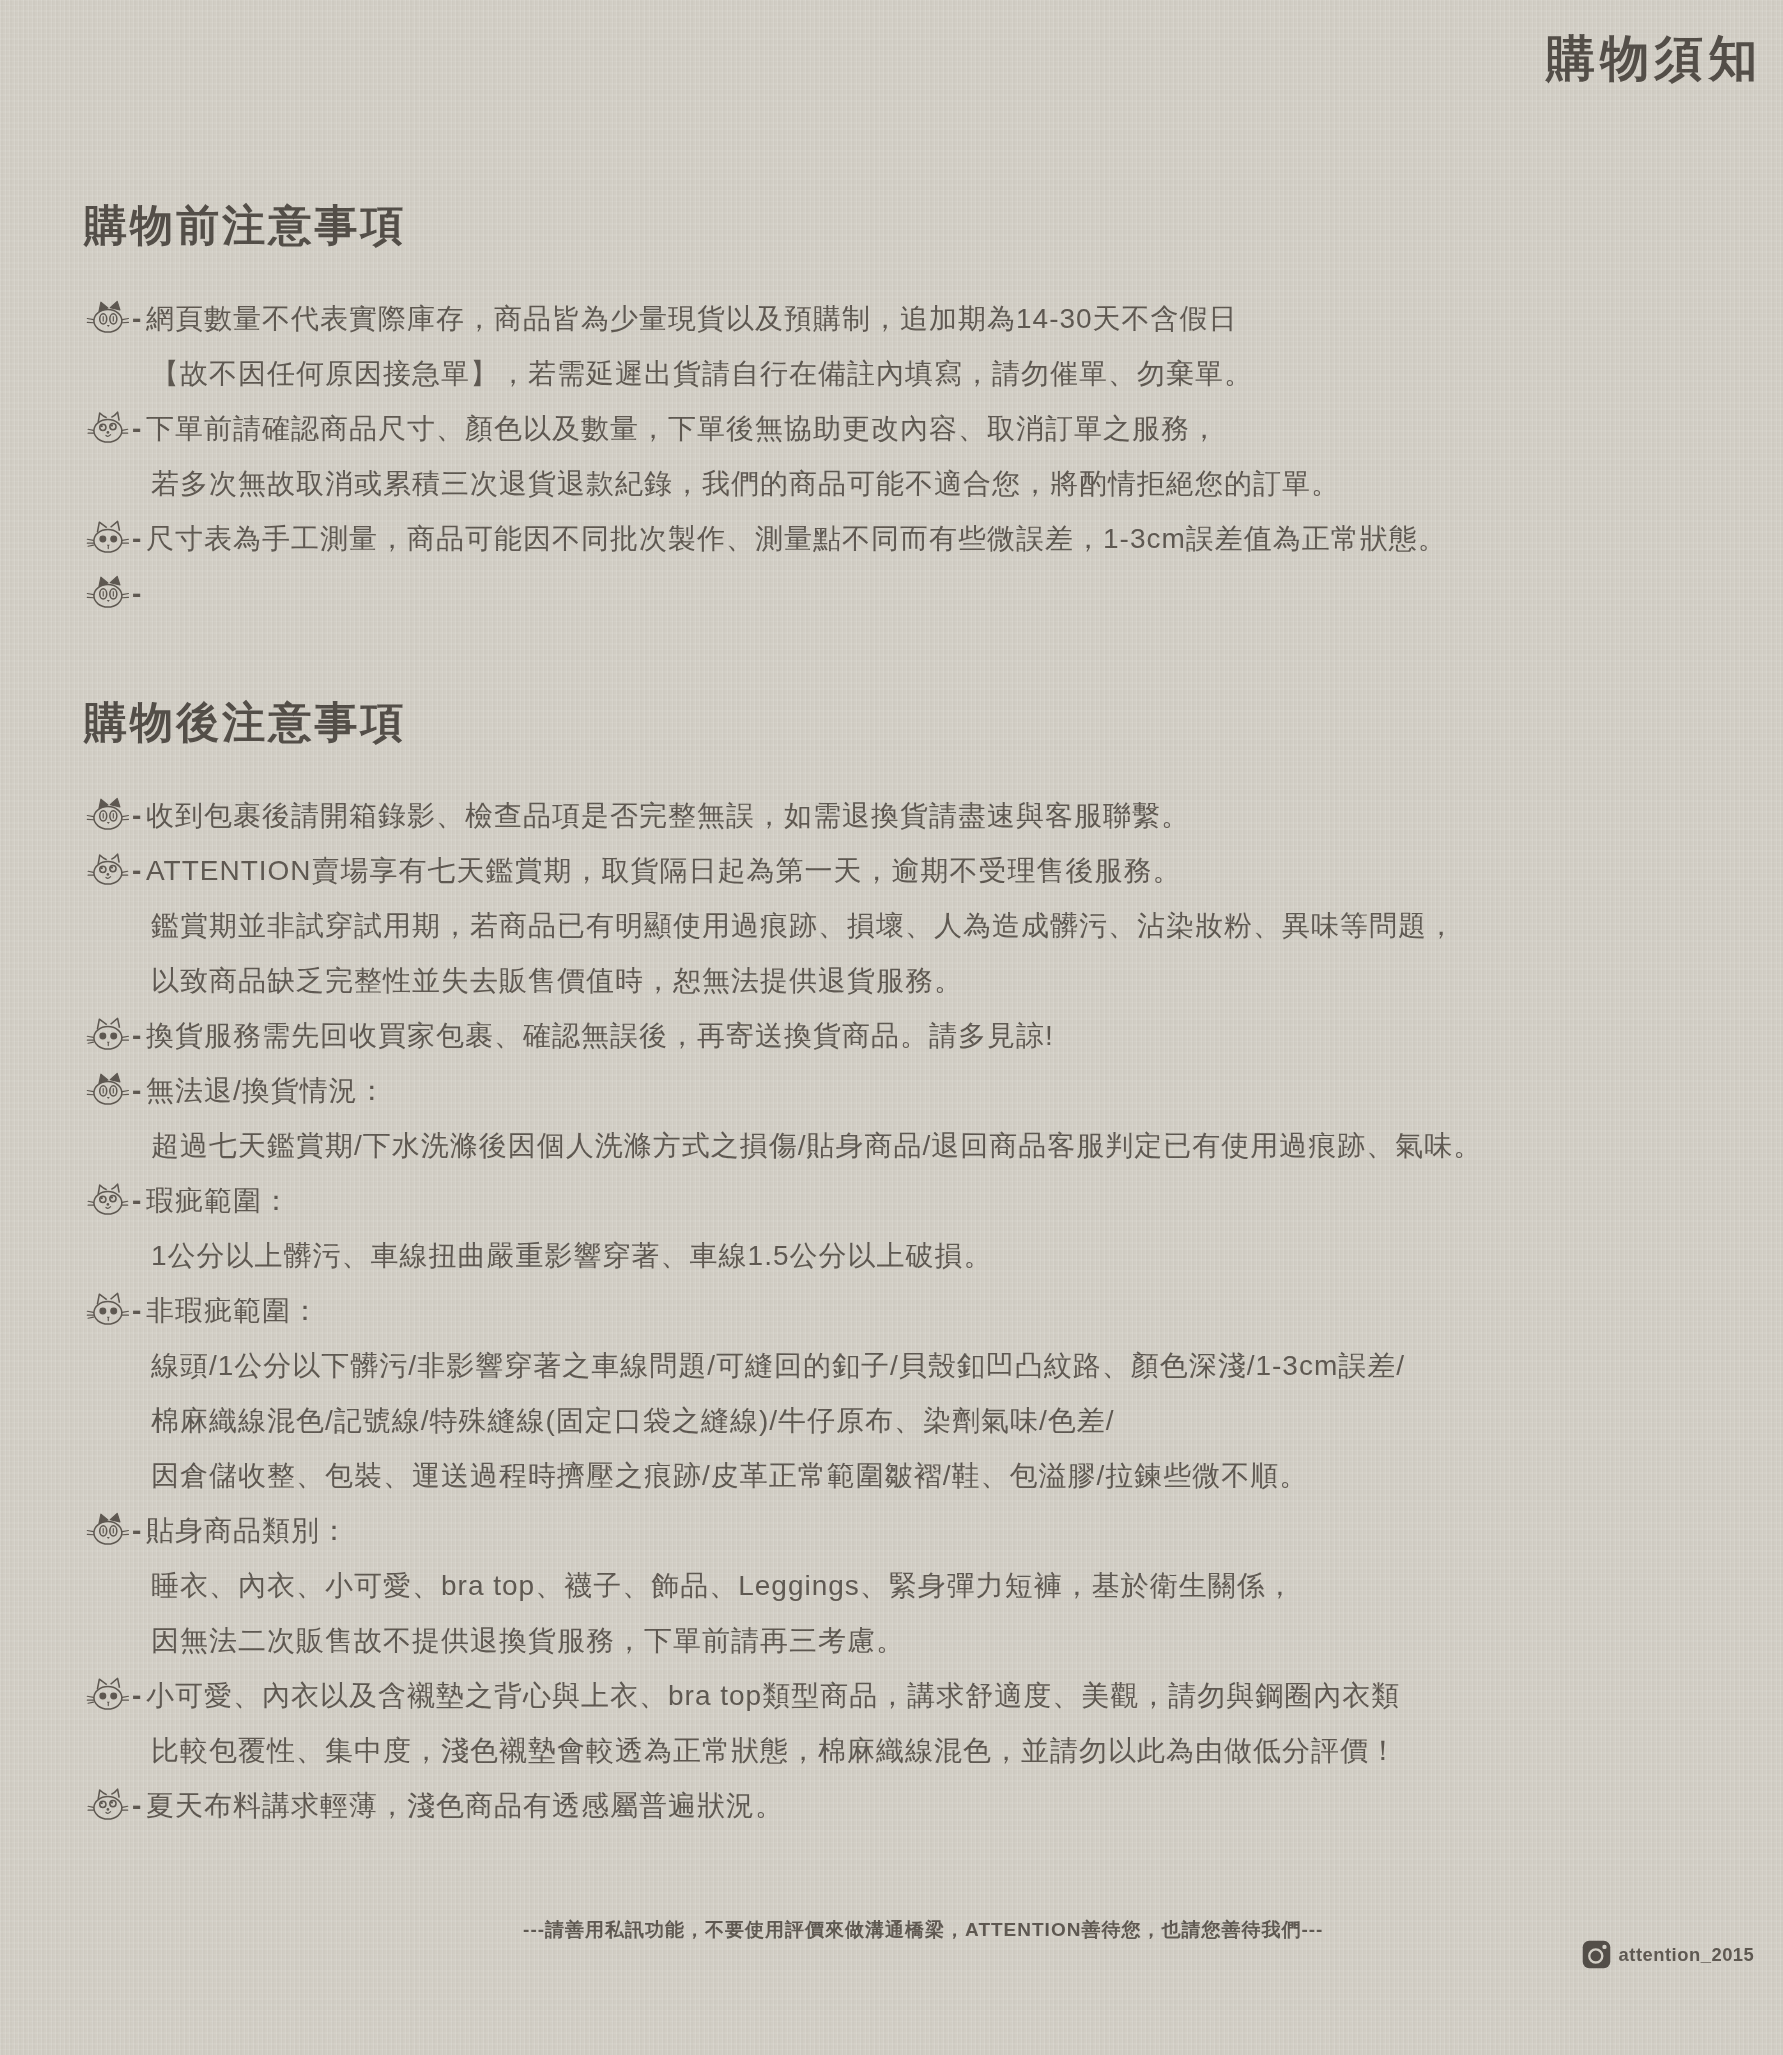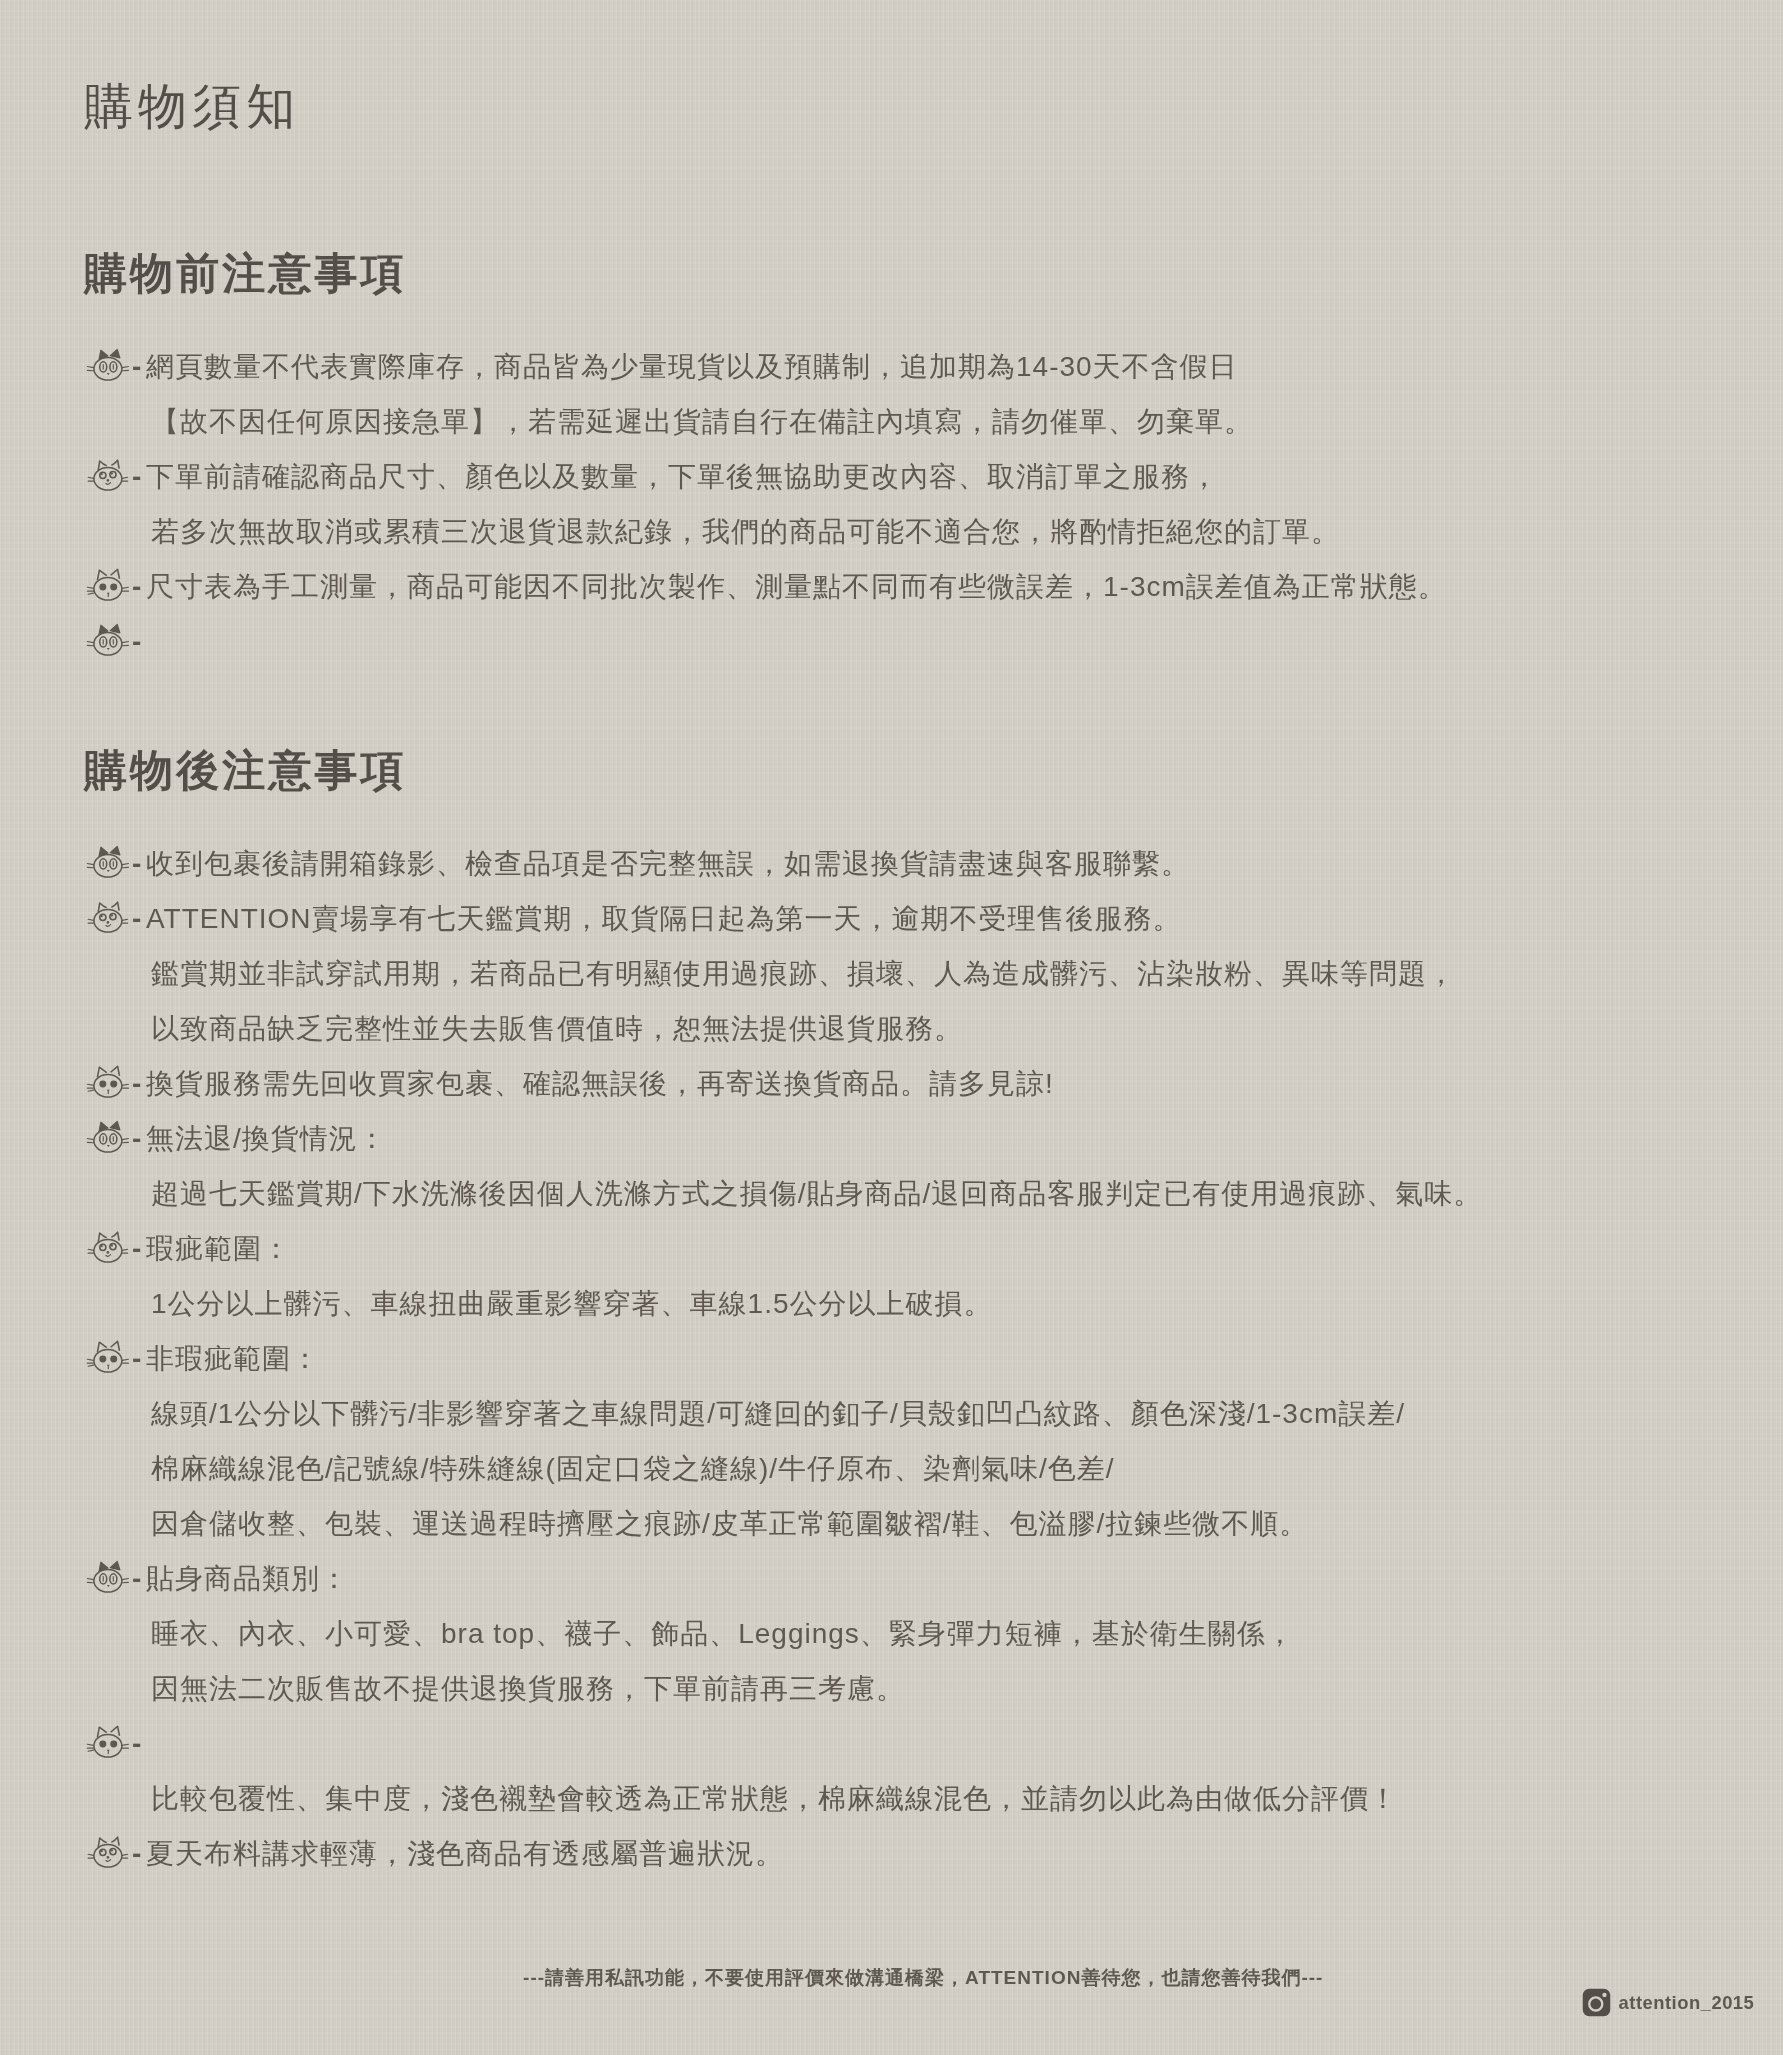--- a/index.html
+++ b/index.html
@@ -18,25 +18,25 @@
     color:var(--ink);
     overflow:hidden;
   }
   .page{
     position:relative;
     width:1783px;height:2056px;
     padding:0 20.5px 0 84px;
   }
   .title{
     font-size:49px;
-    font-weight:400;
+    font-weight:700;
     letter-spacing:5.1px;
-    text-align:left;
+    text-align:right;
     color:var(--ink-strong);
-    padding-top:82px;
+    padding-top:34px;
     line-height:1;
   }
   .section:first-child{margin-top:121px;}
   .section + .section{margin-top:80px;}
   .heading{
     font-size:43px;
     font-weight:700;
     letter-spacing:3.1px;
     color:var(--ink-strong);
     line-height:1;
@@ -327,20 +327,21 @@
 </div>
 
   <div class="item">
     <div class="row first-row">
       <span class="bullet">
         <svg class="cat-svg" viewBox="0 0 92 76" width="47" height="39">
                   <use href="#cat-c"></use>
                 </svg>
         <span class="dash">-</span>
       </span>
+      <span class="line">小可愛、內衣以及含襯墊之背心與上衣、bra top類型商品，講求舒適度、美觀，請勿與鋼圈內衣類</span>
     </div>
 
   <div class="row cont-row">
     <span class="line">比較包覆性、集中度，淺色襯墊會較透為正常狀態，棉麻織線混色，並請勿以此為由做低分評價！</span>
   </div>
 </div>
 
   <div class="item">
     <div class="row first-row">
       <span class="bullet">

